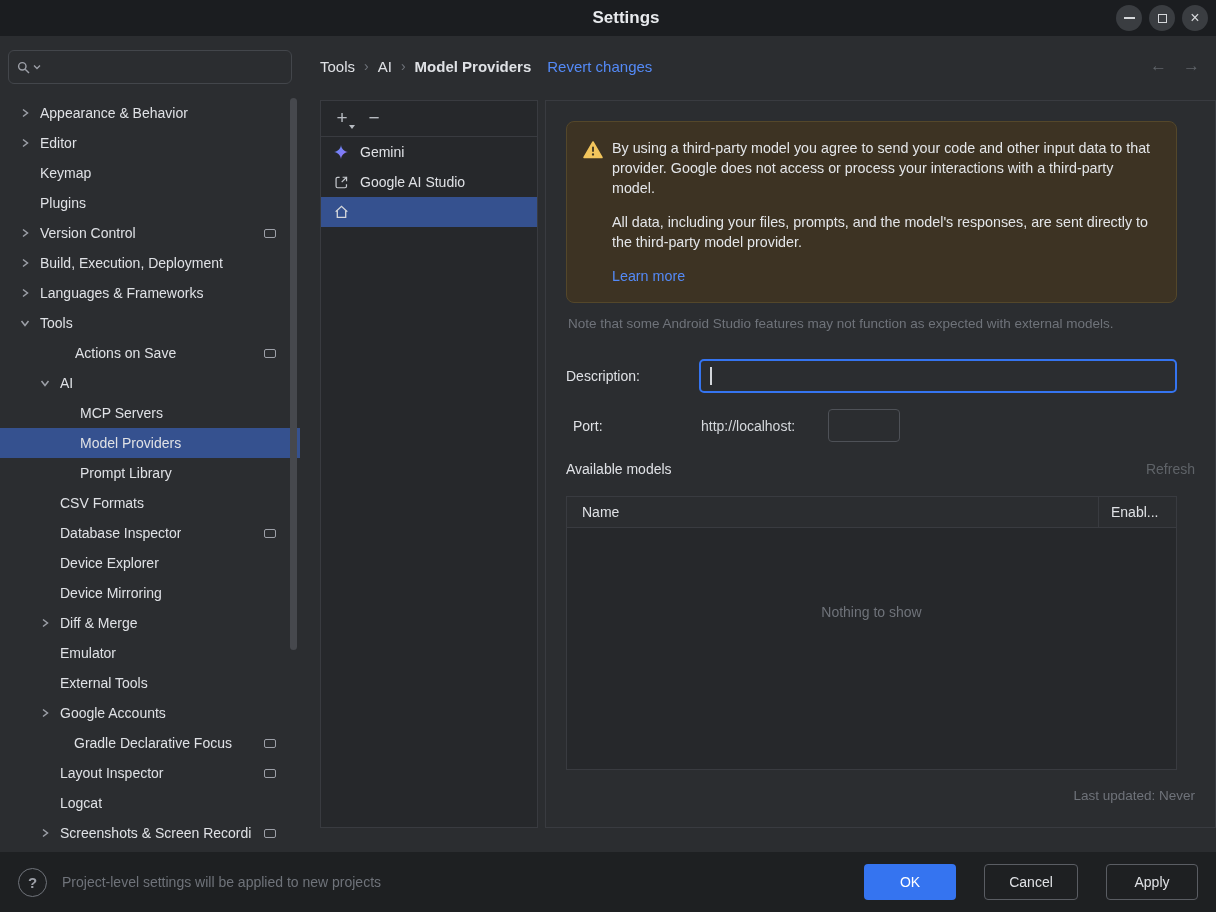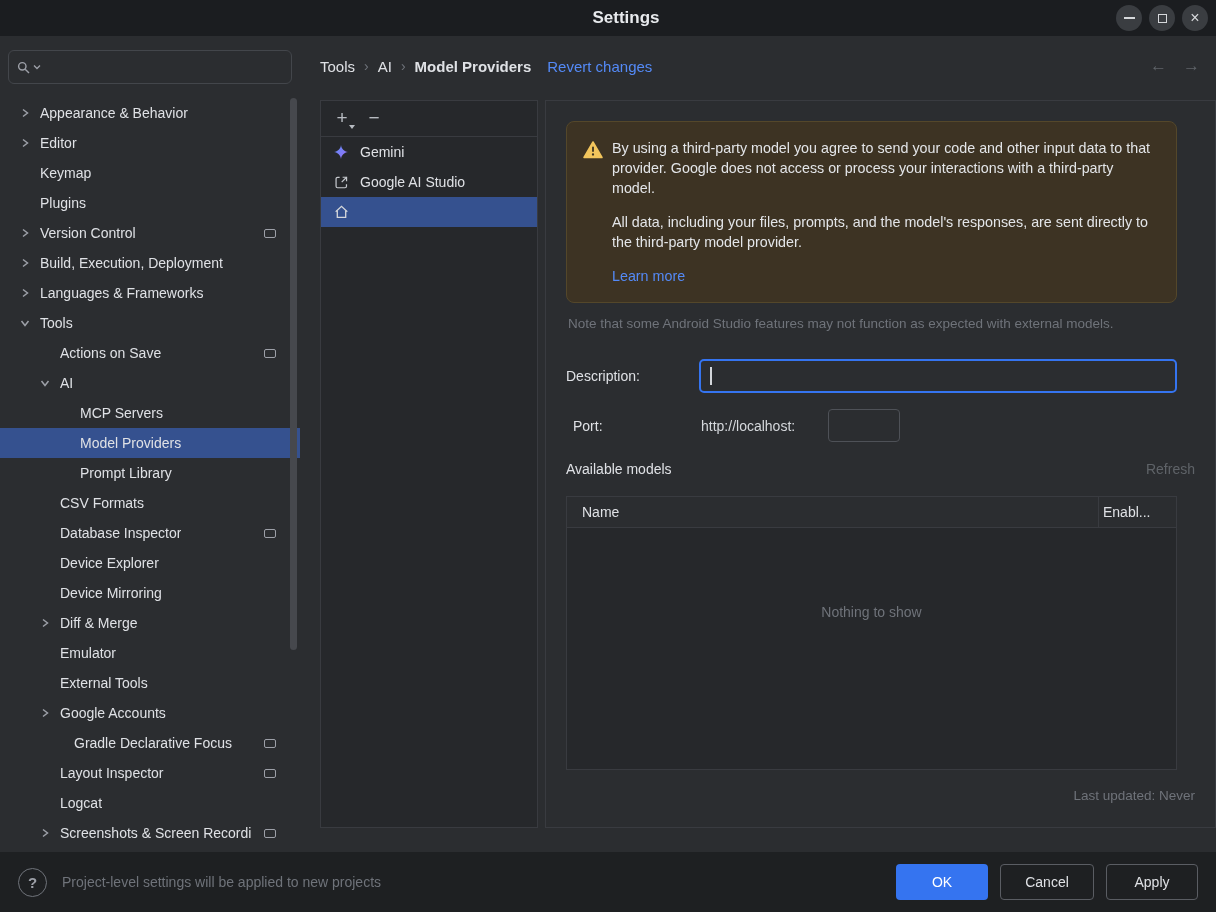--- a/index.html
+++ b/index.html
@@ -114,37 +114,37 @@
   }
   .models-label { left:20px; top:358px; }
   .refresh-link { position:absolute; right:20px; top:358px; color:#5f6368; font-size:14px; line-height:20px; }
   .models-table {
     position:absolute; left:20px; top:395px; width:611px; height:274px;
     border:1px solid #393b40; display:flex; flex-direction:column;
   }
   .table-header { height:31px; display:flex; border-bottom:1px solid #393b40; background:#2b2d30; flex:none; }
   .th { display:flex; align-items:center; font-size:14px; color:#dfe1e5; }
   .th.name { flex:1; padding-left:15px; }
-  .th.enabled { width:78px; border-left:1px solid #393b40; padding-left:4px; }
+  .th.enabled { width:78px; border-left:1px solid #393b40; padding-left:12px; }
   .table-body {
     flex:1; background:#26282b; display:flex; justify-content:center; align-items:flex-start; padding-top:76px;
   }
   .empty-text { color:#6f737a; font-size:14px; }
   .last-updated { position:absolute; right:20px; top:686px; color:#6f737a; font-size:13.5px; line-height:17px; }
   
   .footer {
     position:absolute; left:0; top:852px; width:1216px; height:60px; background:#1e2022;
   }
   .help-btn {
     position:absolute; left:18px; top:16px; width:29px; height:29px; border-radius:50%;
     border:1.6px solid #6f737a; color:#9da0a8; display:flex; align-items:center; justify-content:center;
     font-size:15px; font-weight:bold; cursor:pointer;
   }
   .footer-note { position:absolute; left:62px; top:22px; color:#6f737a; font-size:14px; }
-  .footer-buttons { position:absolute; right:18px; top:12px; display:flex; gap:12px; }
+  .footer-buttons { position:absolute; right:18px; top:12px; display:flex; gap:28px; }
   .btn {
     height:36px; border-radius:4px; font-size:14px; display:flex; align-items:center; justify-content:center;
     cursor:pointer; font-family:"Liberation Sans",sans-serif;
   }
   .btn-ok { width:92px; background:#3574f0; color:#ffffff; border:none; }
   .btn-cancel { width:94px; background:transparent; color:#dfe1e5; border:1px solid #5a5d63; }
   .btn-apply { width:92px; background:transparent; color:#dfe1e5; border:1px solid #5a5d63; }
 </style>
 </head>
 <body>
@@ -228,21 +228,21 @@
           <span class="tree-label">Languages &amp; Frameworks</span>
         </div>
         <div class="tree-row" style="padding-left: 14px;">
           <span class="chev">
             <svg width="10" height="10" viewBox="0 0 10 10" fill="none" stroke="#9da0a8" stroke-width="1.5">
               <polyline points="1.5,3 5,7.5 8.5,3"></polyline>
             </svg>
           </span>
           <span class="tree-label">Tools</span>
         </div>
-        <div class="tree-row" style="padding-left: 34px;">
+        <div class="tree-row" style="padding-left: 34px; gap: 15px;">
           <span class="chev"></span>
           <span class="tree-label">Actions on Save</span>
           <span class="share-badge"></span>
         </div>
         <div class="tree-row" style="padding-left: 34px;">
           <span class="chev">
             <svg width="10" height="10" viewBox="0 0 10 10" fill="none" stroke="#9da0a8" stroke-width="1.5">
               <polyline points="1.5,3 5,7.5 8.5,3"></polyline>
             </svg>
           </span>

